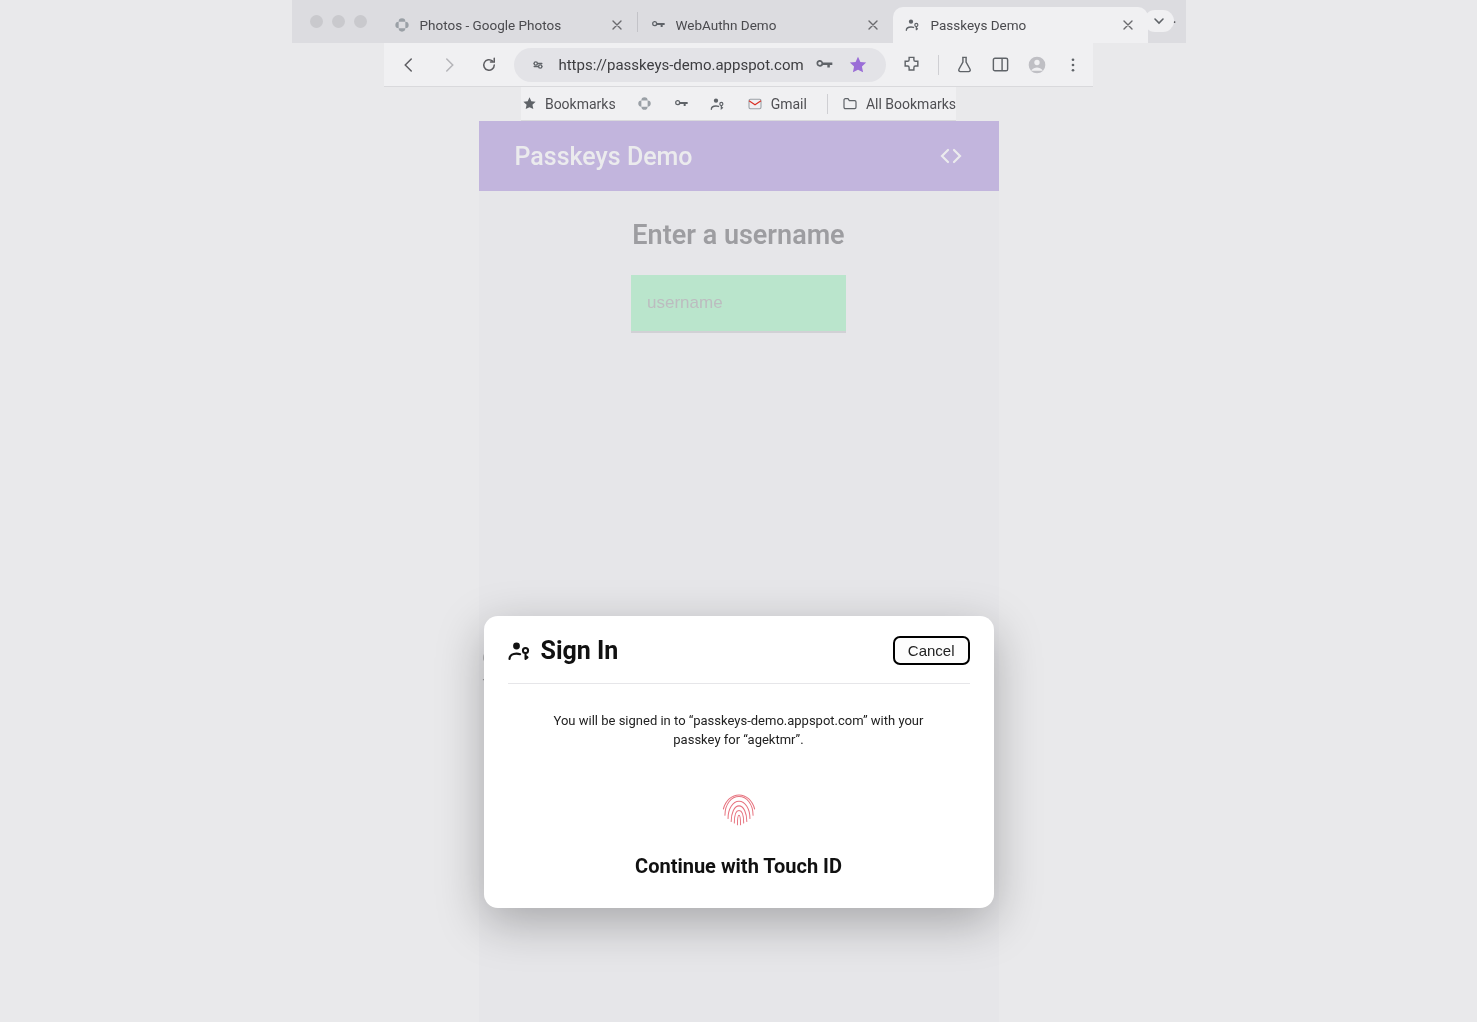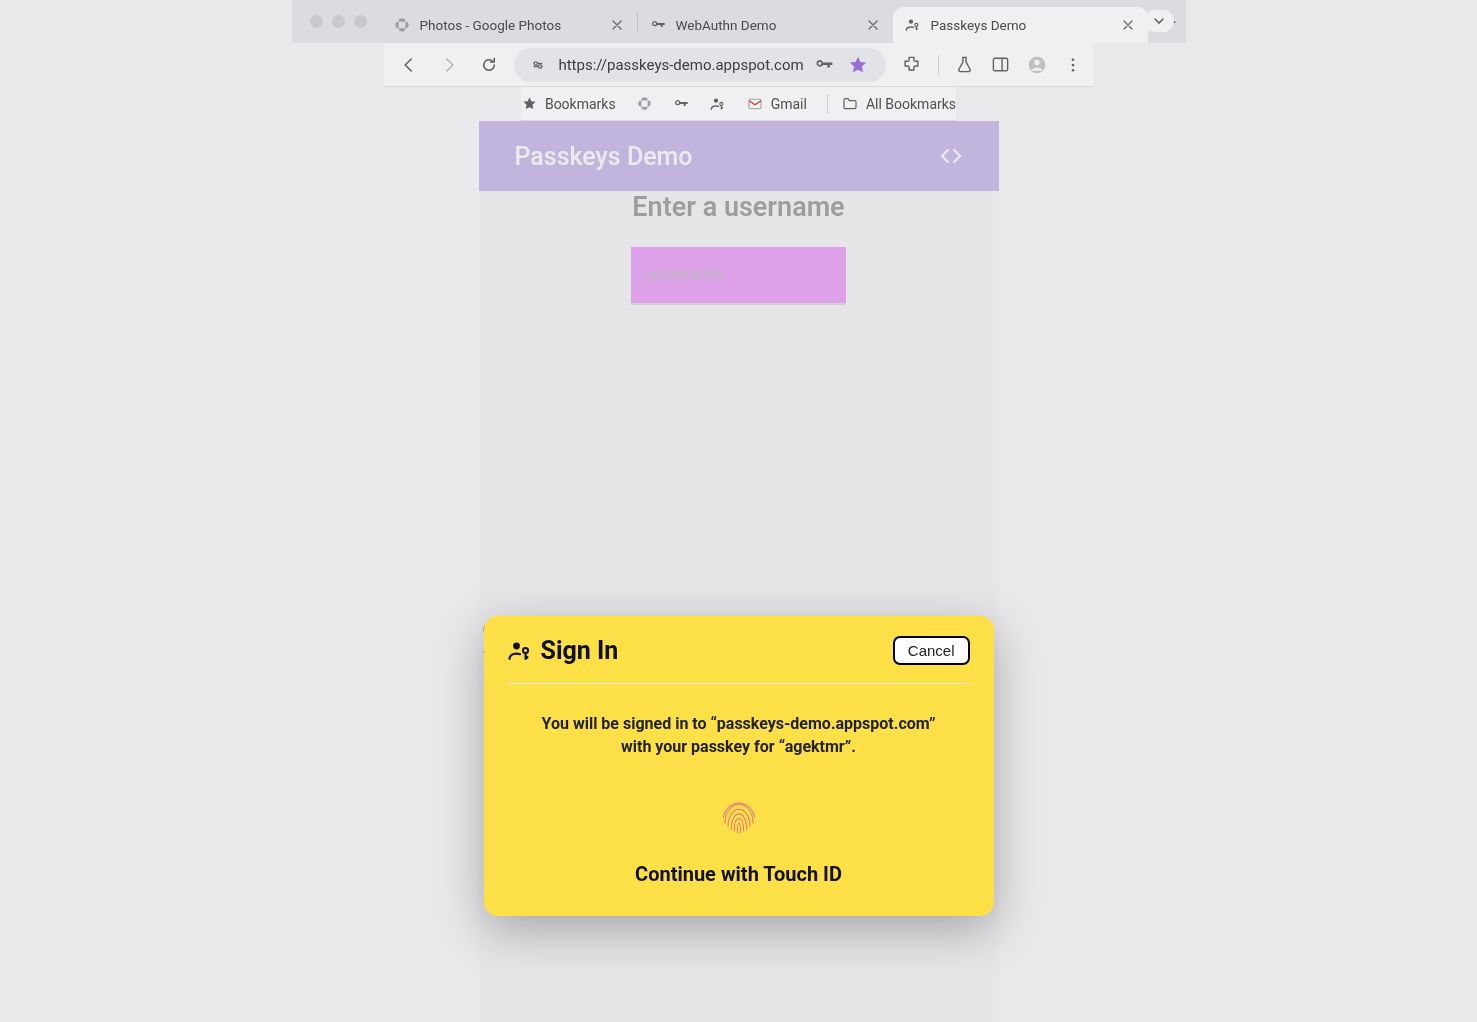--- a/index.html
+++ b/index.html
@@ -39,37 +39,37 @@
   .bookmarks { height: 34px; background: #f0f0f2; display: flex; align-items: center; padding: 0 0; gap: 20px; font-size: 14px; color: #4f4f53; border-bottom: 1px solid #d9d9dc; }
   .bm-item { display: flex; align-items: center; gap: 7px; }
   .bm-item .ico { width: 17px; height: 17px; display: flex; align-items: center; justify-content: center; }
   .bookmarks-right { margin-left: auto; display: flex; align-items: center; gap: 14px; }
 
   
   .page { flex: 1; position: relative; background: #f3f3f5; overflow: hidden; }
   .appbar { height: 70px; background: #9a78d8; display: flex; align-items: center; padding: 0 36px; justify-content: space-between; }
   .appbar h1 { color: #fff; font-size: 25px; font-weight: 500; }
   .appbar .code-ico { color: #fff; }
-  .page-body { display: flex; flex-direction: column; align-items: center; }
+  .page-body { display: flex; flex-direction: column; align-items: center; padding-top: 28px; }
   .page-body h2 { font-size: 27px; color: #3e3e41; font-weight: 600; margin-bottom: 24px; }
-  .uname-field { width: 215px; height: 58px; background: #d946ef; border: none; border-bottom: 2px solid #bfbfc4; padding: 0 16px; font-size: 17px; color: #3e3e41; outline: none; }
+  .uname-field { width: 215px; height: 58px; background: #86efac; border: none; border-bottom: 2px solid #bfbfc4; padding: 0 16px; font-size: 17px; color: #3e3e41; outline: none; }
   .uname-field::placeholder { color: #8a8a8e; }
   .steps-area { width: 520px; margin-top: 310px; font-size: 17px; color: #3e3e41; line-height: 1.65; }
   .steps-area ol { list-style: decimal; padding-left: 22px; }
 
   
   .overlay { position: absolute; inset: 0; background: rgba(222,222,225,0.6); display: flex; align-items: flex-start; justify-content: center; }
-  .dialog { margin-top: 252px; width: 510px; background: #fde047; border-radius: 14px; box-shadow: 0 14px 48px rgba(0,0,0,.28); padding: 20px 24px 30px; }
+  .dialog { margin-top: 252px; width: 510px; background: #ffffff; border-radius: 14px; box-shadow: 0 14px 48px rgba(0,0,0,.28); padding: 20px 24px 30px; }
   .dlg-header { display: flex; align-items: center; justify-content: space-between; padding-bottom: 18px; border-bottom: 1px solid #e6e6e9; }
   .dlg-title-wrap { display: flex; align-items: center; gap: 9px; }
   .dlg-title { font-size: 25px; font-weight: 700; color: #111; }
   .dlg-cancel { padding: 4px 13px; font-size: 15px; border: 2px solid #000000; border-radius: 7px; background: #fdfdfd; color: #222; cursor: pointer; }
   .dlg-body { padding-top: 28px; text-align: center; }
   .dlg-q { font-size: 19px; font-weight: 700; color: #111; margin-bottom: 12px; }
-  .dlg-desc { font-size: 16px; color: #222; line-height: 1.45; max-width: 400px; margin: 0 auto 34px; font-weight: bold; }
+  .dlg-desc { font-size: 13px; color: #222; line-height: 1.45; max-width: 400px; margin: 0 auto 34px; }
   .fingerprint { width: 50px; height: 50px; margin: 0 auto 20px; display: flex; align-items: center; justify-content: center; }
   .dlg-action { font-size: 20px; color: #111; font-weight: bold; }
 
   svg { display: block; }
 </style>
 </head>
 <body>
 
 <div class="chrome">
 

